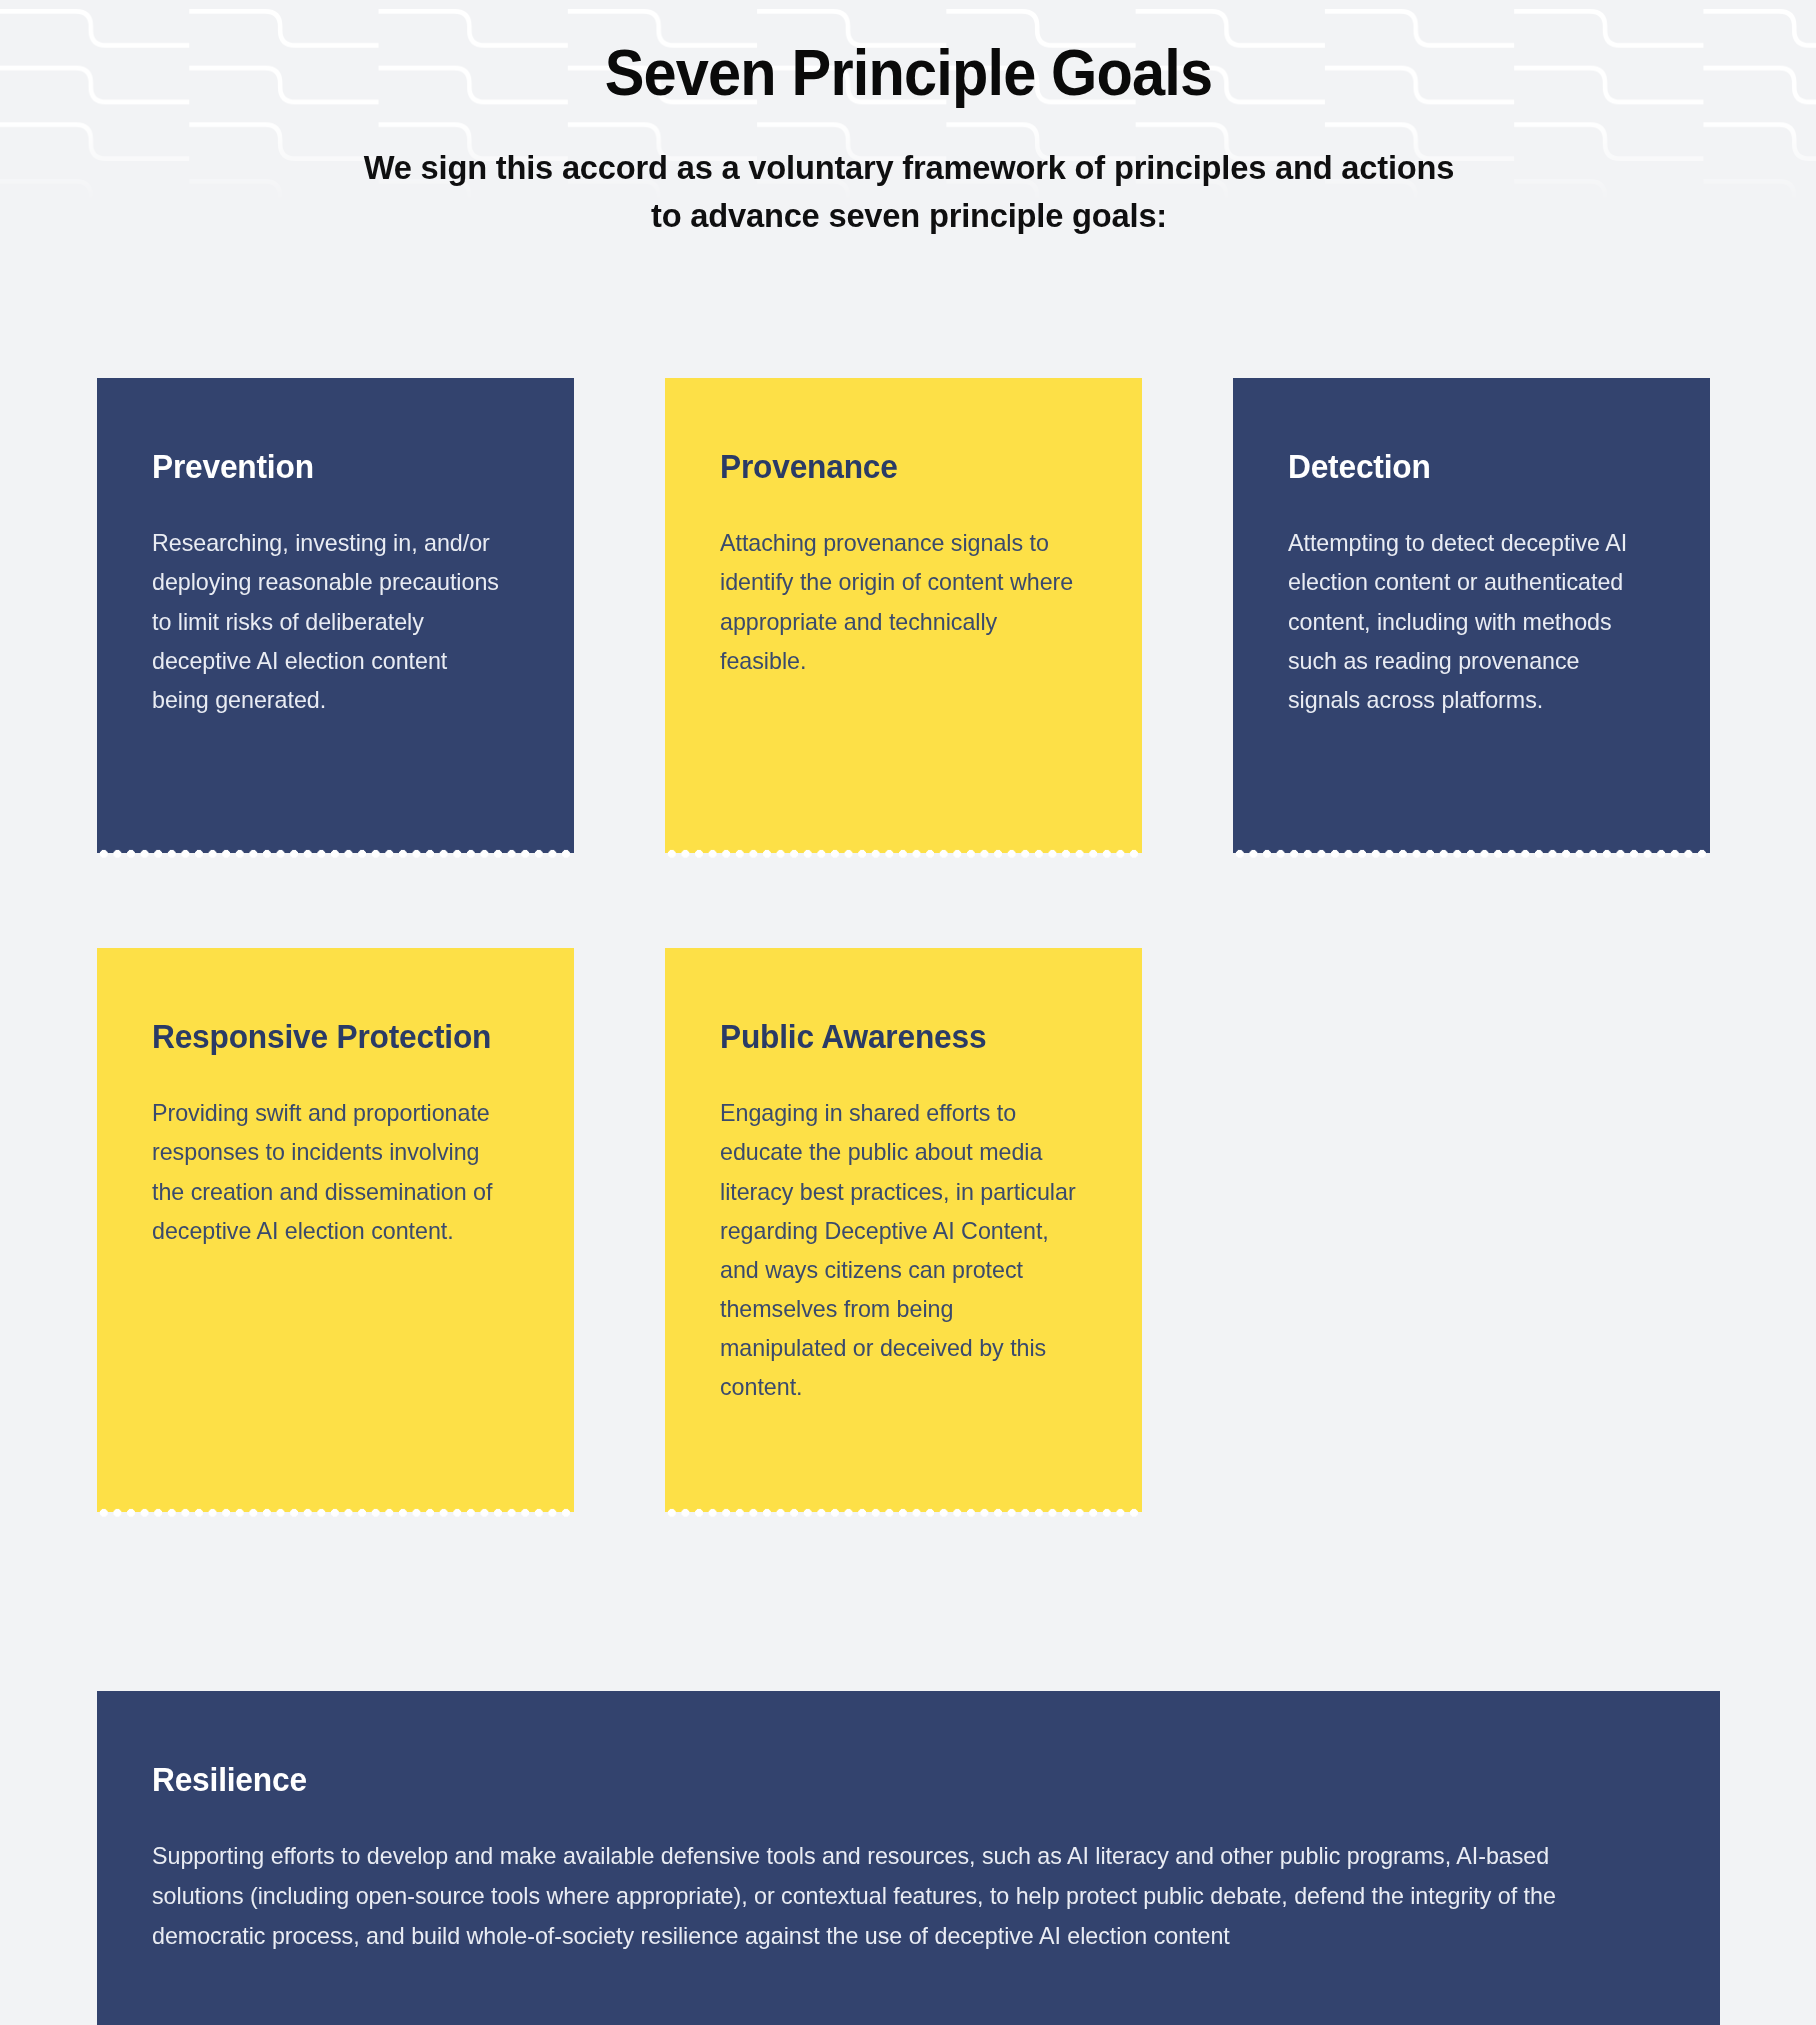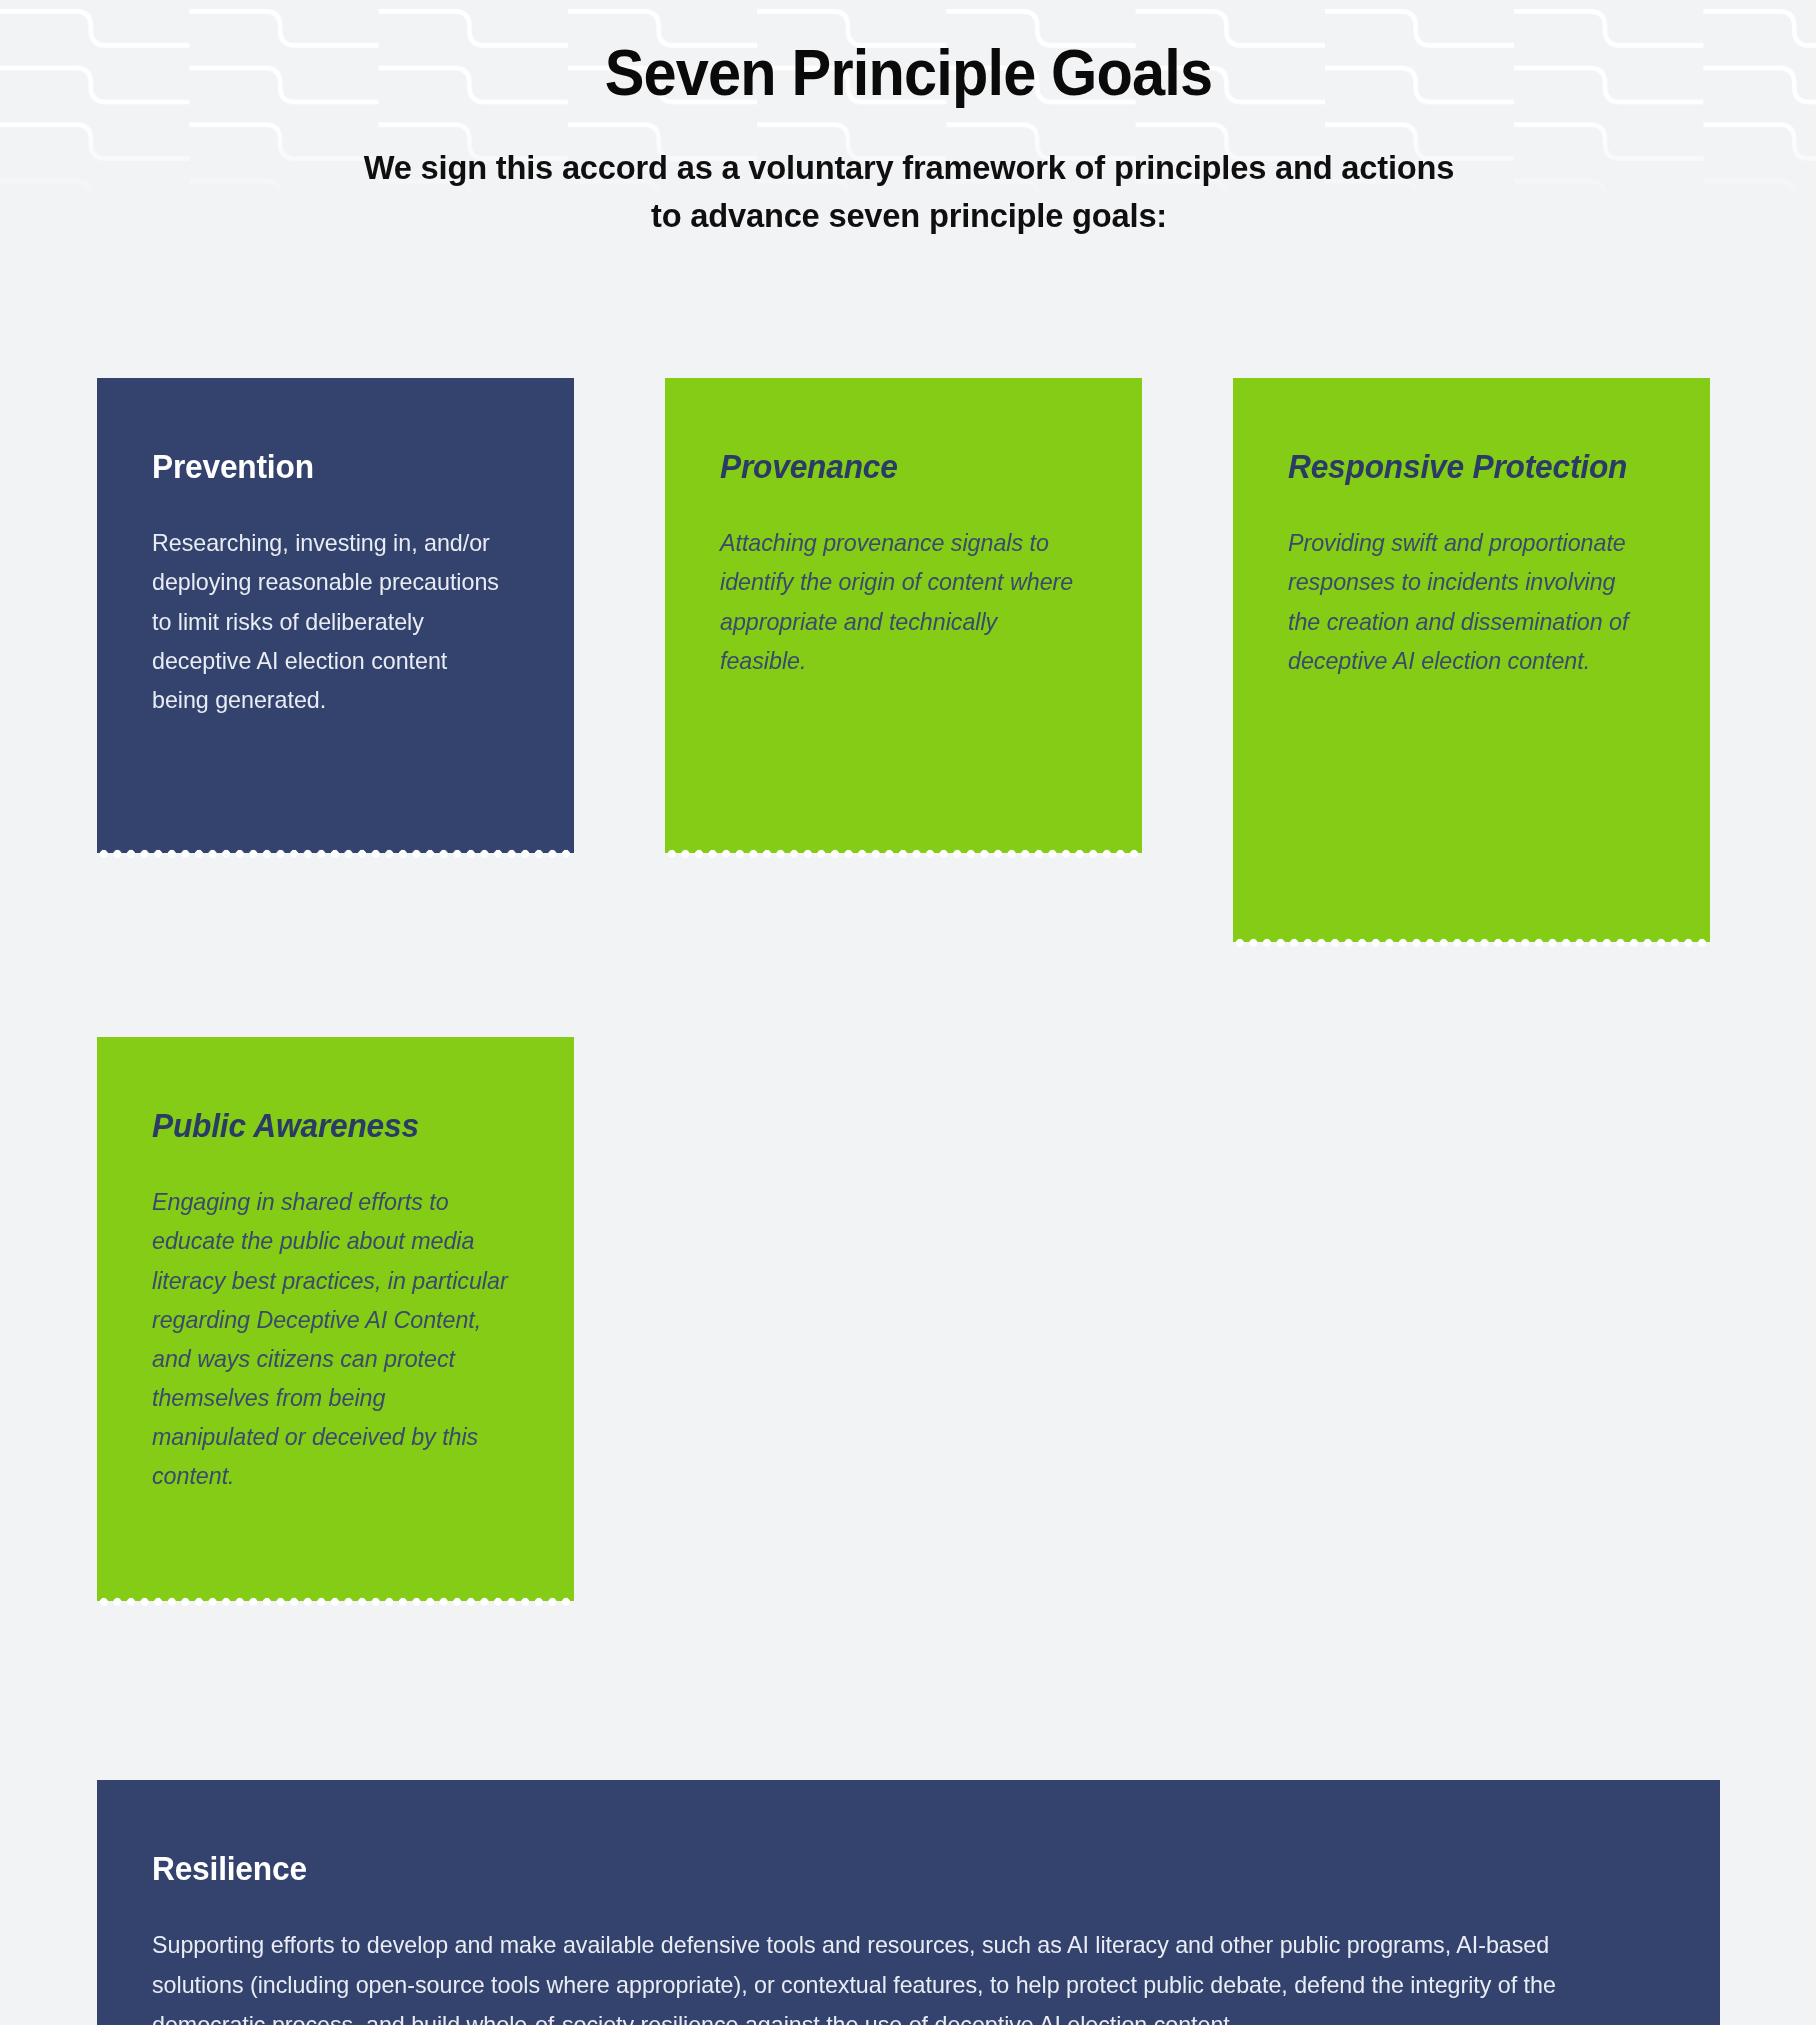--- a/index.html
+++ b/index.html
@@ -54,21 +54,21 @@
     column-gap:91px;
     row-gap:95px;
     justify-content:start;
   }
 
   .card {
     position:relative;
     padding:70px 55px 0 55px;
   }
   .card-navy { background:#33436e; }
-  .card-mint { background:#84cc16;font-style:italic; }
+  .card-mint { background:#fde047; }
 
   .card-r1 { height:475px; }
   .card-r2-tall { height:564px; }
   .card-r2-short { height:530px; }
 
   
   .scallop {
     position:absolute;
     left:0; right:0; bottom:-6.8px;
     height:13.6px;
@@ -139,20 +139,25 @@
       <div class="card-body">Researching, investing in, and/or deploying reasonable precautions to limit risks of deliberately deceptive AI election content being generated.</div>
       <div class="scallop"></div>
     </div>
 
     <div class="card card-mint card-r1">
       <div class="card-title">Provenance</div>
       <div class="card-body">Attaching provenance signals to identify the origin of content where appropriate and technically feasible.</div>
       <div class="scallop"></div>
     </div>
 
+    <div class="card card-navy card-r1">
+      <div class="card-title">Detection</div>
+      <div class="card-body">Attempting to detect deceptive AI election content or authenticated content, including with methods such as reading provenance signals across platforms.</div>
+      <div class="scallop"></div>
+    </div>
 
     <div class="card card-mint card-r2-tall">
       <div class="card-title">Responsive Protection</div>
       <div class="card-body">Providing swift and proportionate responses to incidents involving the creation and dissemination of deceptive AI election content.</div>
       <div class="scallop"></div>
     </div>
 
 
     <div class="card card-mint card-r2-tall">
       <div class="card-title">Public Awareness</div>

